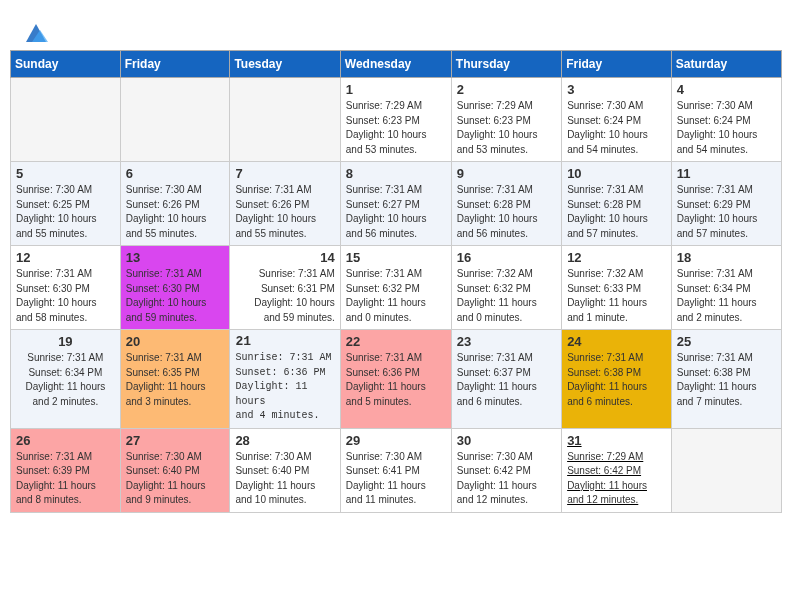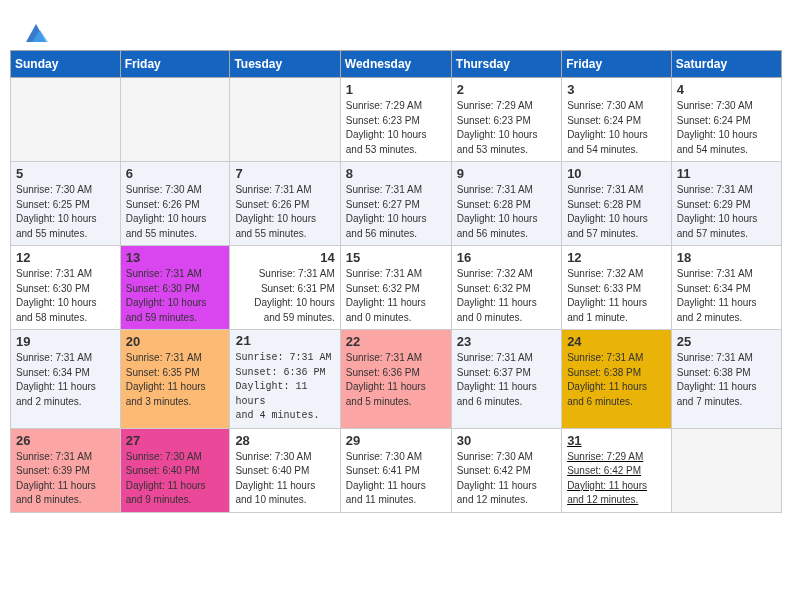--- a/index.html
+++ b/index.html
@@ -256,21 +256,21 @@
         </td>
         <td style="background: rgb(255, 255, 255);">
           <span class="day-num">18</span>
           <div class="day-info" style="white-space: pre-line;">Sunrise: 7:31 AM
 Sunset: 6:34 PM
 Daylight: 11 hours
 and 2 minutes.</div>
         </td>
       </tr>
       <tr>
-        <td style="background: rgb(240, 244, 250);">
+        <td style="background: rgb(240, 244, 250); text-align: center;">
           <span class="day-num">19</span>
           <div class="day-info" style="white-space: pre-line;">Sunrise: 7:31 AM
 Sunset: 6:34 PM
 Daylight: 11 hours
 and 2 minutes.</div>
         </td>
         <td style="background: #fdba74;">
           <span class="day-num">20</span>
           <div class="day-info" style="white-space: pre-line;">Sunrise: 7:31 AM
 Sunset: 6:35 PM
@@ -314,21 +314,21 @@
         </td>
       </tr>
       <tr>
         <td style="background: #fca5a5;">
           <span class="day-num">26</span>
           <div class="day-info" style="white-space: pre-line;">Sunrise: 7:31 AM
 Sunset: 6:39 PM
 Daylight: 11 hours
 and 8 minutes.</div>
         </td>
-        <td style="background: #ec4899;">
+        <td style="background: #fca5a5;">
           <span class="day-num">27</span>
           <div class="day-info" style="white-space: pre-line;">Sunrise: 7:30 AM
 Sunset: 6:40 PM
 Daylight: 11 hours
 and 9 minutes.</div>
         </td>
         <td style="background: rgb(255, 255, 255);">
           <span class="day-num">28</span>
           <div class="day-info" style="white-space: pre-line;">Sunrise: 7:30 AM
 Sunset: 6:40 PM

